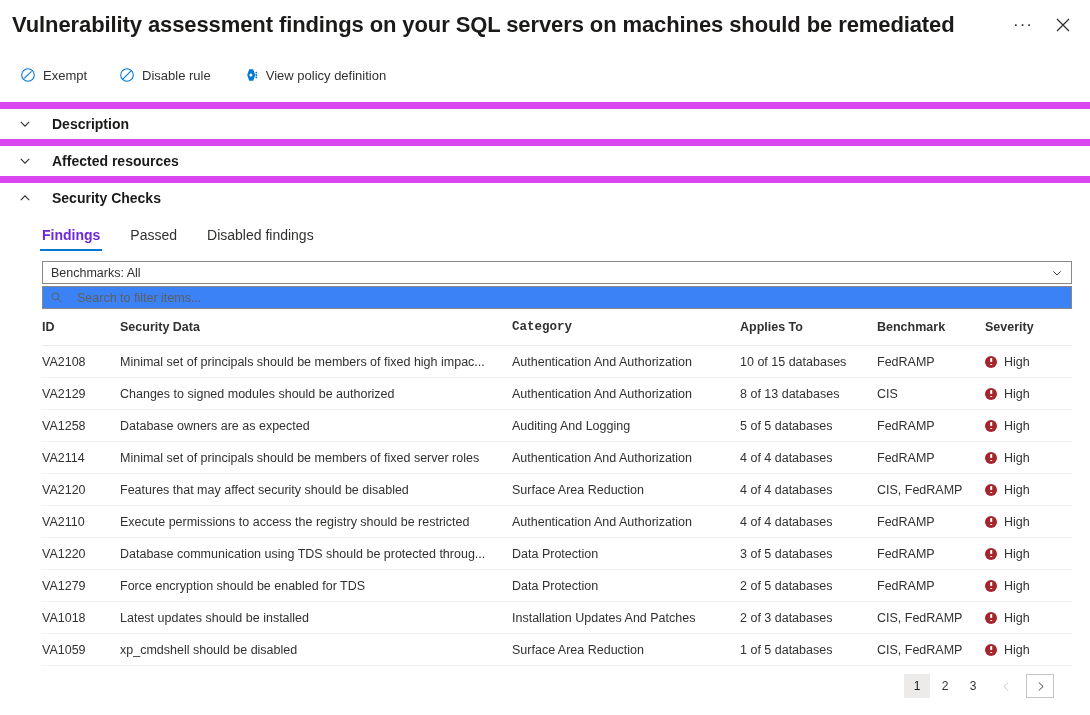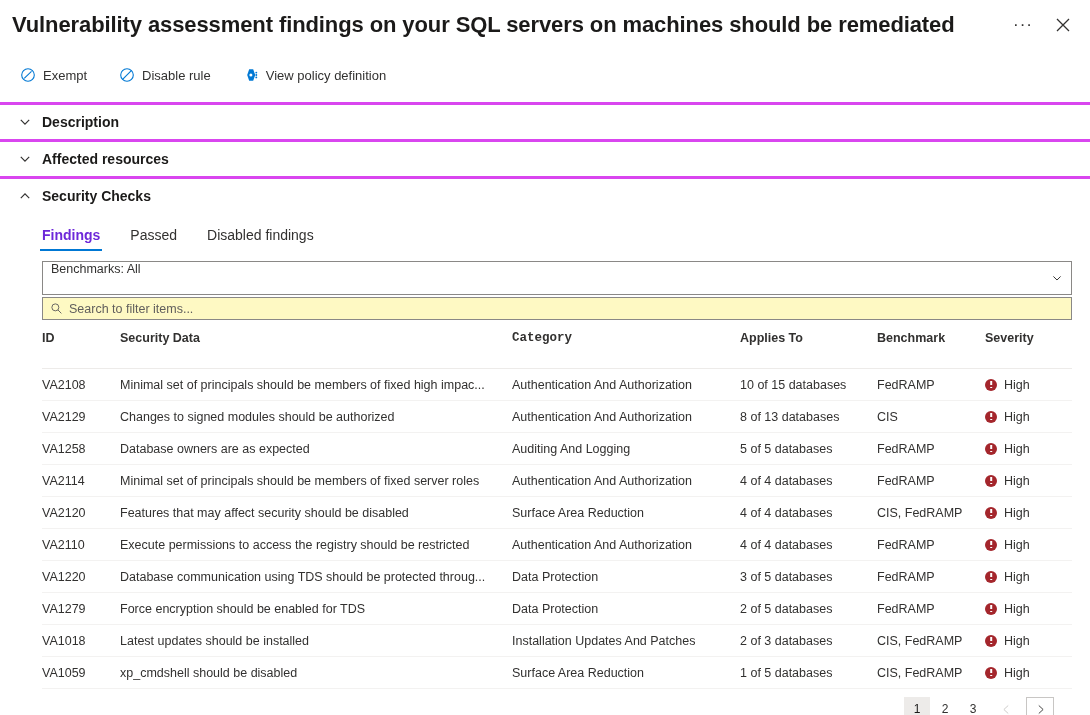--- a/index.html
+++ b/index.html
@@ -60,26 +60,26 @@
     color: #323130;
     padding: 3px 2px;
     background: none; border: none;
     font-family: "Liberation Sans", sans-serif;
   }
   .cmd .ic { width: 16px; height: 16px; display: block; }
   .cmd-label { white-space: nowrap; }
 
   
   .section {
-    border-top: 3px solid #d946ef;
+    border-top: 7px solid #d946ef;
     height: 37px;
     display: flex;
     align-items: center;
     padding-left: 18px;
-    gap: 10px;
+    gap: 20px;
     cursor: pointer;
     text-align: right;
   }
   .section-title {
     font-size: 14px; font-weight: 600; color: #1b1a19;
   }
   .chev { width: 14px; height: 14px; display: block; color: #323130; flex: 0 0 14px; }
 
   
   .body { padding-left: 0; }
@@ -107,44 +107,44 @@
     content: "";
     position: absolute;
     left: 0; right: 0; bottom: 0;
     height: 2px;
     background: #0078d4;
   }
 
   .filters { padding: 10px 18px 0 42px; }
   .filter-select {
     position: relative;
-    height: 34px;
+    height: 23px;
     border: 1px solid #8a8886;
     background: #fff;
     display: flex;
-    align-items: flex-start;
+    align-items: center;
     padding: 0 28px 0 8px;
     font-size: 12.5px;
     color: #323130;
     cursor: pointer;
   }
   .filter-select .chevdn {
     position: absolute; right: 8px; top: 50%;
     transform: translateY(-50%);
     width: 12px; height: 12px; color: #323130;
   }
   .search-box {
     margin-top: 2px;
     height: 23px;
     border: 1px solid #8a8886;
-    background: #fef9c3;
+    background: #3b82f6;
     display: flex;
     align-items: center;
     padding: 0 8px 0 7px;
-    gap: 6px;
+    gap: 14px;
   }
   .search-box .mag { width: 13px; height: 13px; color: #605e5c; flex: 0 0 13px; }
   .search-input {
     border: none; outline: none;
     font-size: 12.5px;
     color: #323130;
     width: 100%;
     background: transparent;
     font-family: "Liberation Sans", sans-serif;
     padding: 0;
@@ -152,21 +152,21 @@
   .search-input::placeholder { color: #605e5c; }
 
   
   .table-wrap { padding: 0 18px 0 42px; margin-top: 11px; }
   table.grid { width: 100%; border-collapse: collapse; table-layout: fixed; }
   table.grid th {
     text-align: left;
     font-size: 12.5px;
     font-weight: 600;
     color: #323130;
-    padding: 0 8px 23px 0;
+    padding: 0 8px 11px 0;
     border-bottom: 1px solid #edebe9;
     white-space: nowrap;
   }
   table.grid td {
     font-size: 12.5px;
     color: #323130;
     height: 32px;
     padding: 0 8px 0 0;
     border-bottom: 1px solid #f3f2f1;
     white-space: nowrap;

